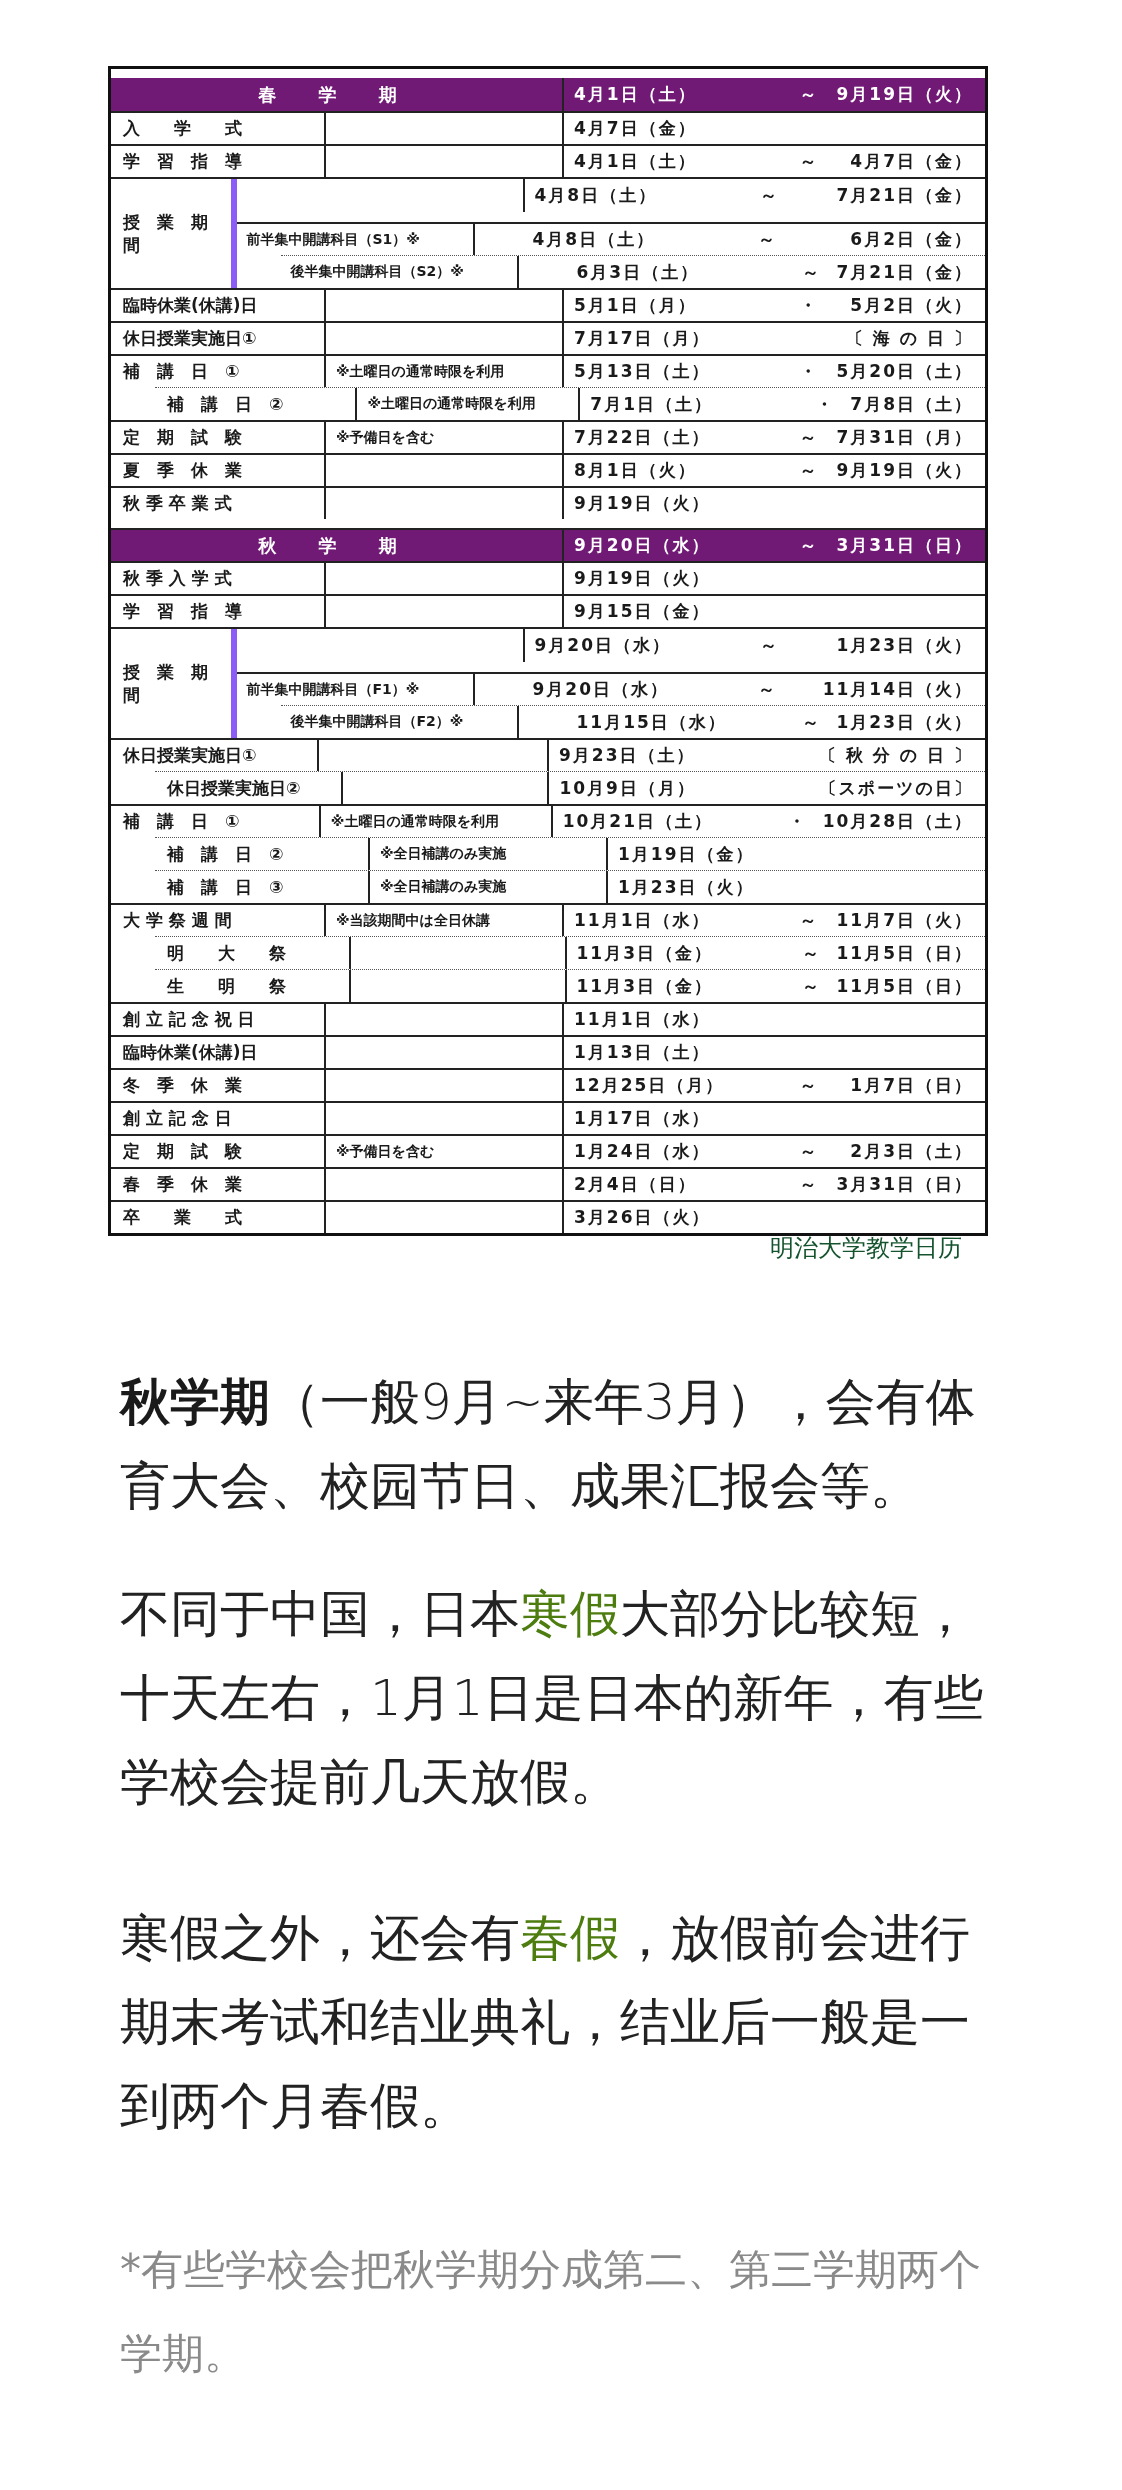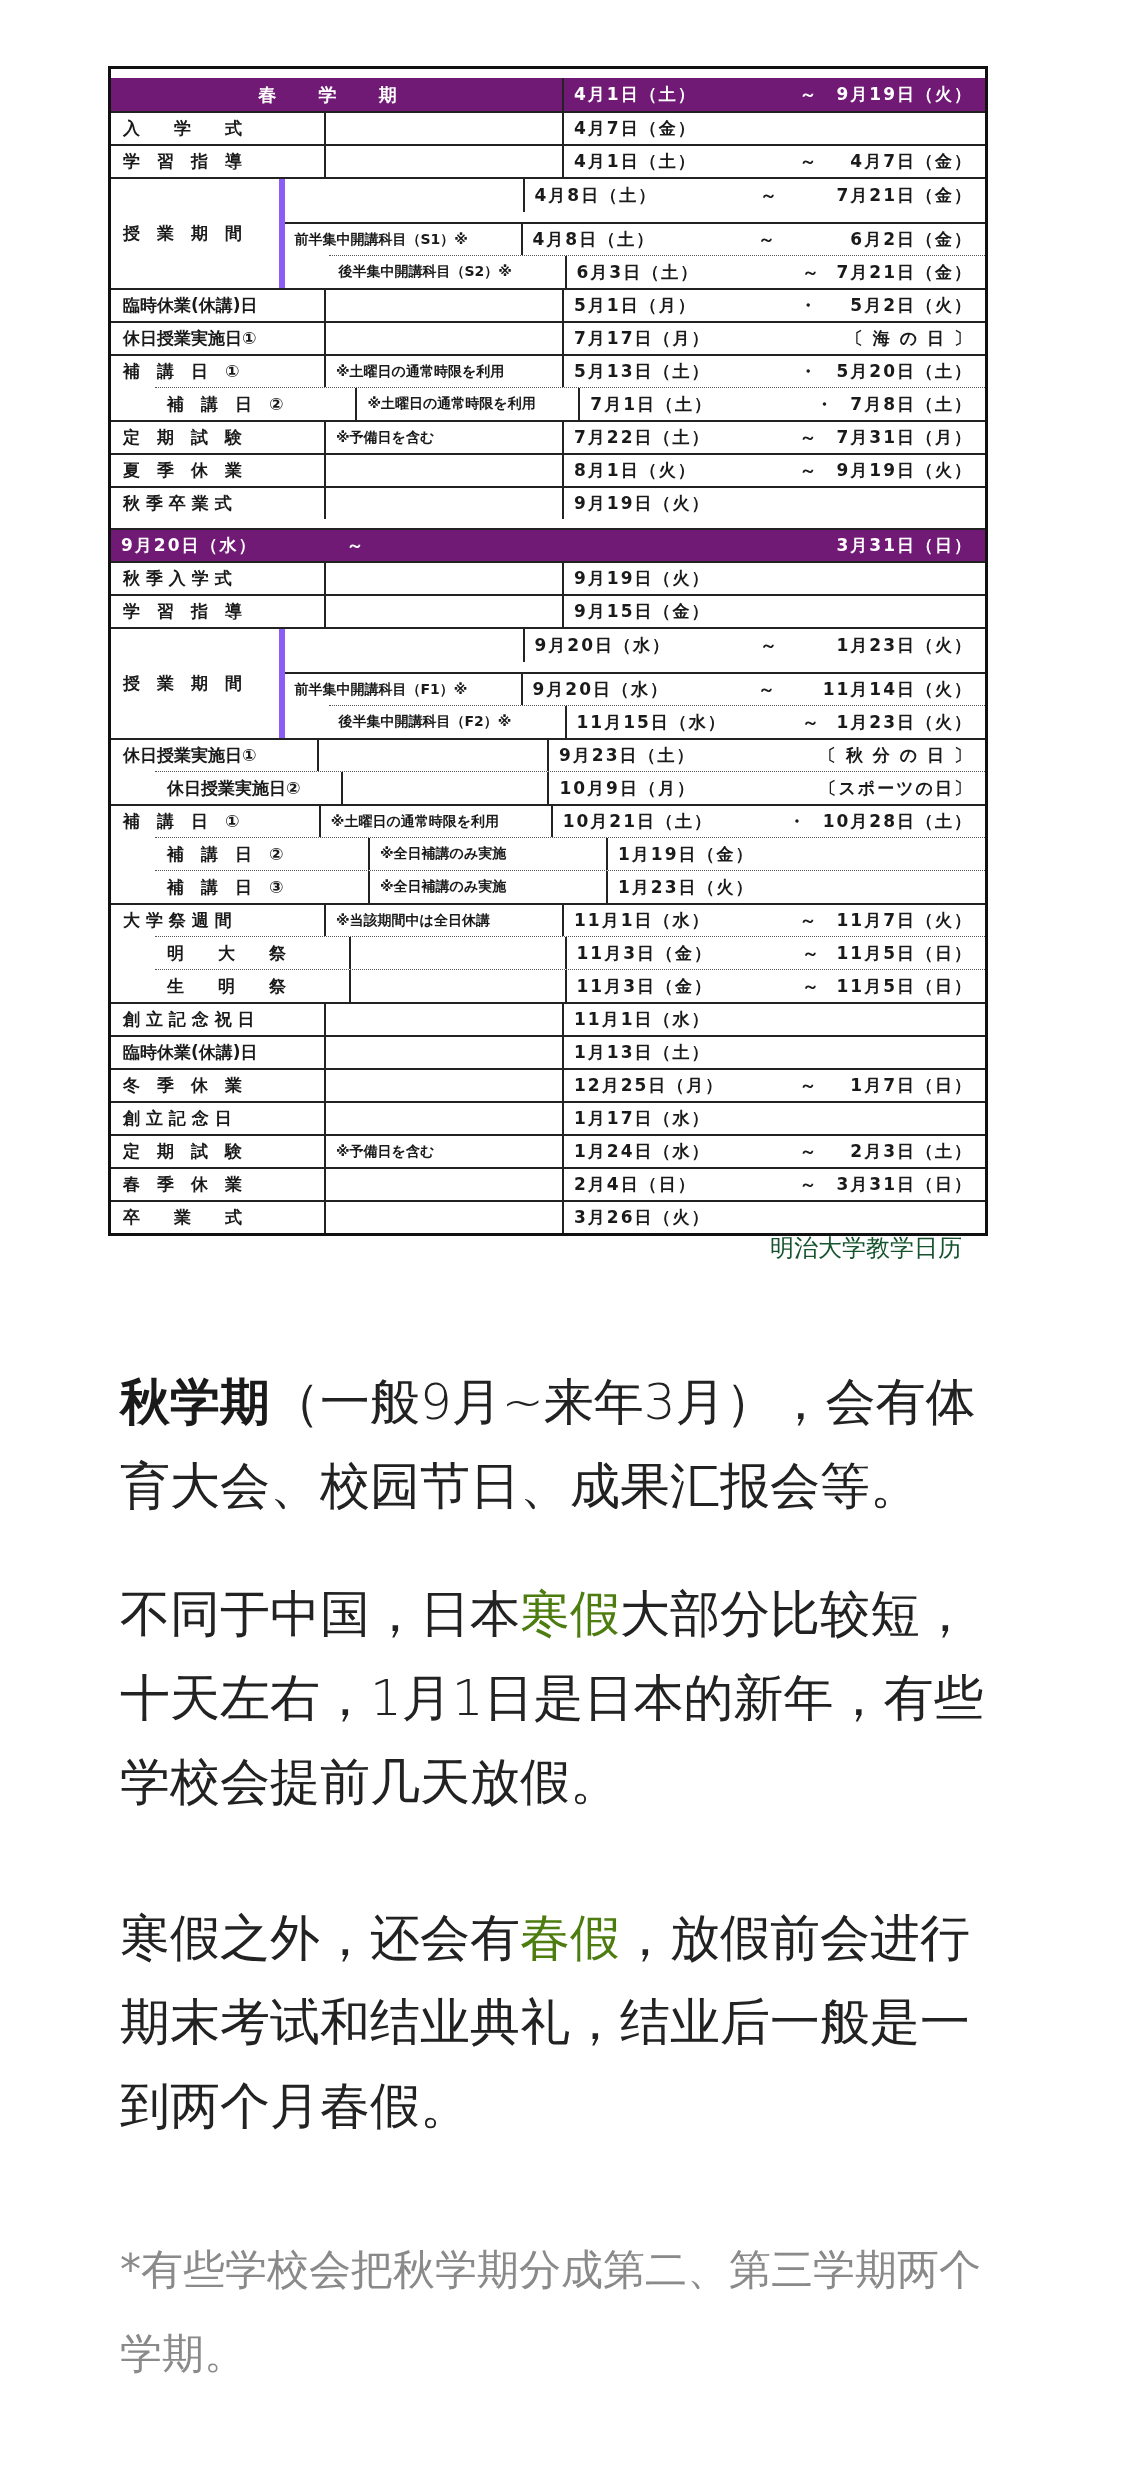--- a/index.html
+++ b/index.html
@@ -94,21 +94,21 @@
       width: 215px;
       border-right: 6px solid #8b5cf6;
       box-sizing: border-box;
       display: flex;
       align-items: center;
       padding: 0 12px;
       font-weight: bold;
       font-size: 17px;
     }
     .group .gr { flex: 1; }
-    .group .gr .row { border-top: none; }
+    .group .gr .row { border-top: none; gap: 48px; }
     .group .gr .row.inner { border-top: 2px solid #222; margin-top: 10px; }
     .group .gr .row.dotted { border-top: 1.5px dotted #555; }
     .group .gr .c2 { width: 238px; }
     .group .gr .c2.blank { border-right: none; }
 
     .caption {
       position: absolute;
       top: 1232px;
       right: 160px;
       font-size: 24px;
@@ -260,20 +260,21 @@
     <div class="c1">秋 季 卒 業 式</div>
     <div class="c2"></div>
     <div class="c3">
       <span class="d1">9月19日（火）</span>
       <span class="sep"></span>
       <span class="d2"></span>
     </div>
   </div>
 
   <div class="row header">
+    <div class="c12">秋 学 期</div>
     <div class="c3">
       <span class="d1">9月20日（水）</span>
       <span class="sep">～</span>
       <span class="d2">3月31日（日）</span>
     </div>
   </div>
 
   <div class="row">
     <div class="c1">秋 季 入 学 式</div>
     <div class="c2"></div>

